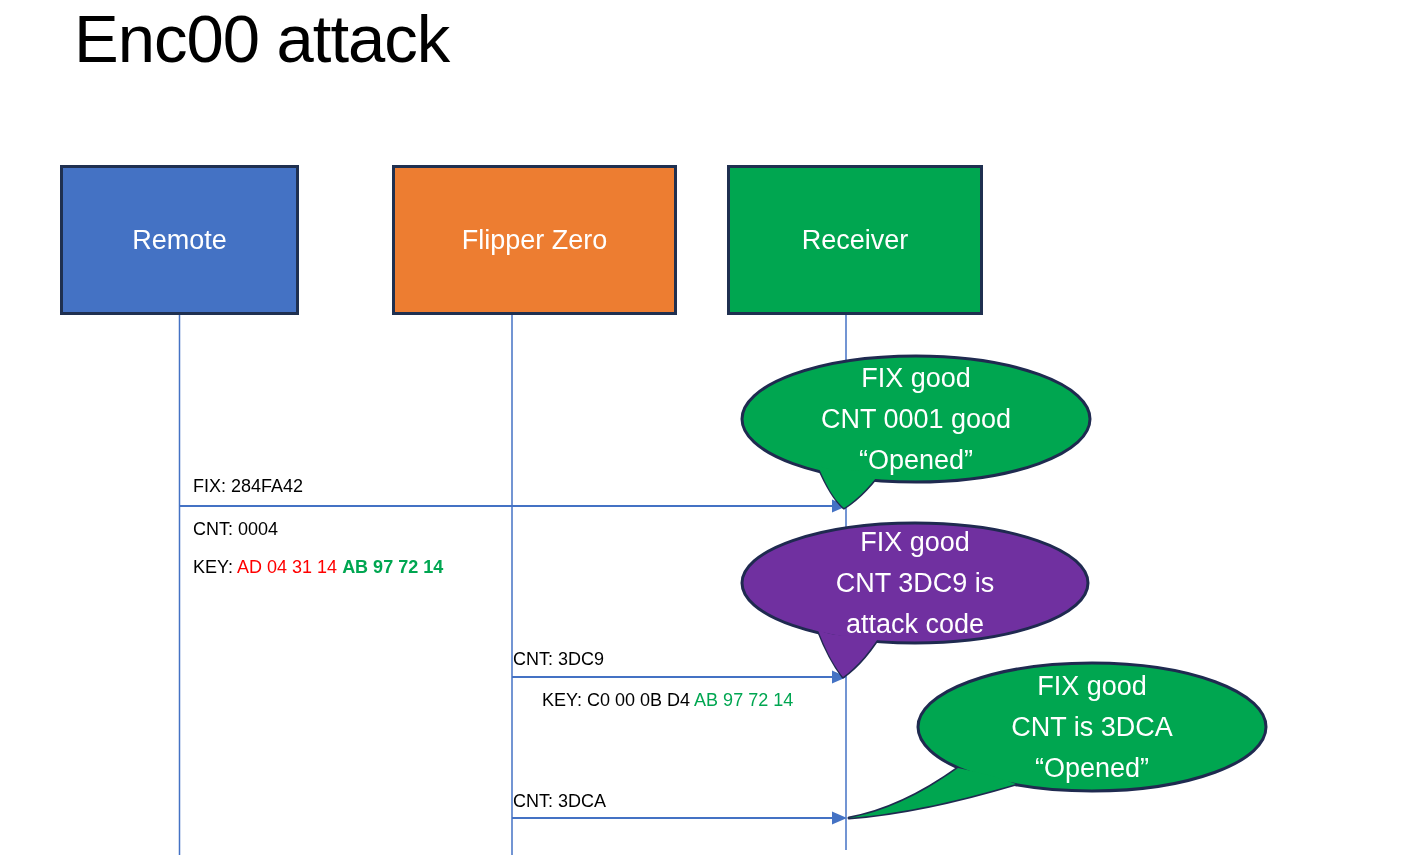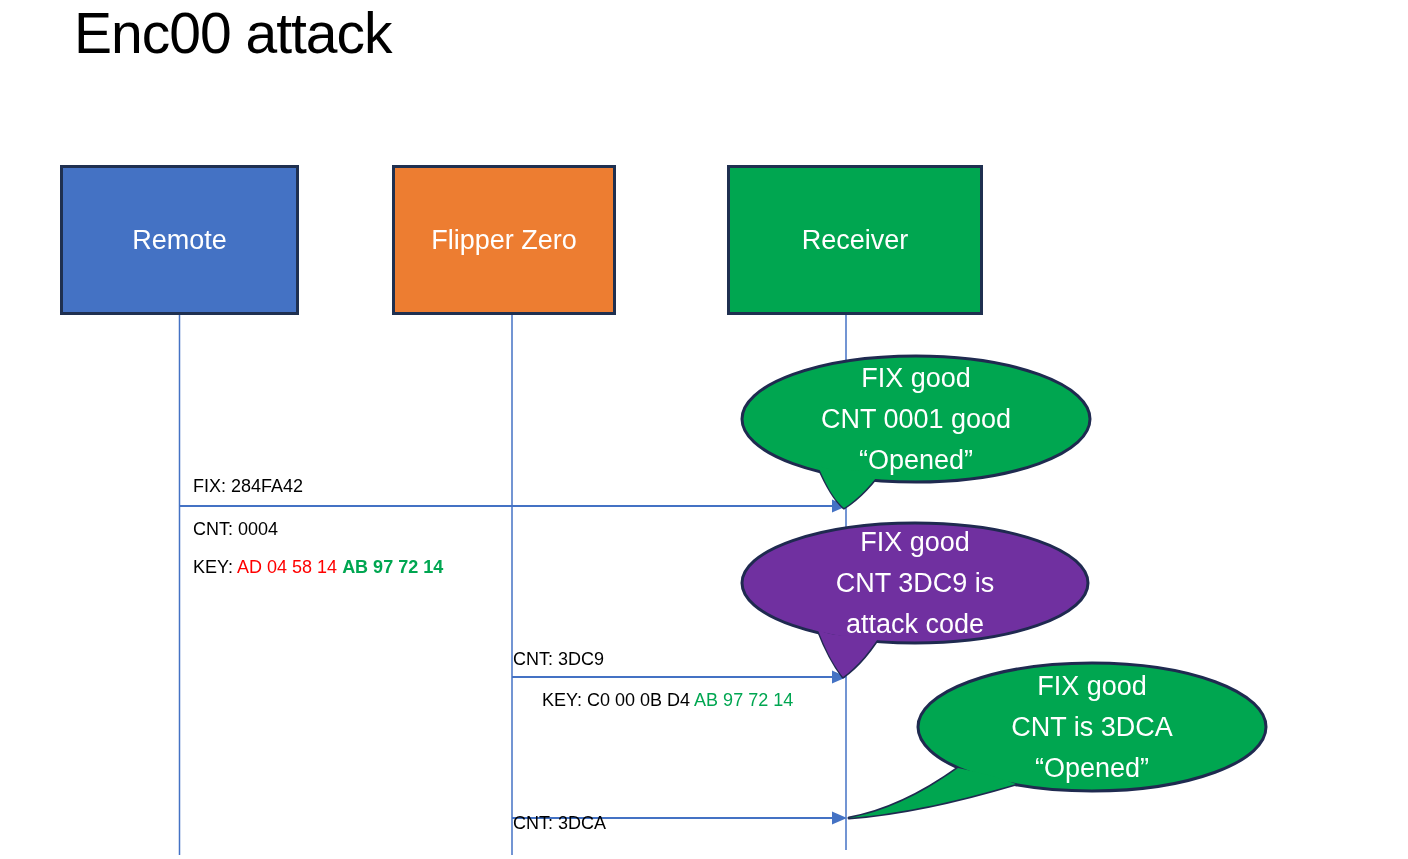--- a/index.html
+++ b/index.html
@@ -2,31 +2,31 @@
 <html><head>
 <meta charset="utf-8">
 <style>
   html,body { margin:0; padding:0; background:#ffffff; }
   #slide {
     position:relative; width:1408px; height:859px; background:#ffffff;
     font-family:"Liberation Sans", sans-serif; overflow:hidden;
   }
   #title {
     position:absolute; left:74px; top:0px;
-    font-size:57px; font-weight:300; letter-spacing:-1px; color:#000000;
+    font-size:67px; font-weight:300; letter-spacing:-1px; color:#000000;
     white-space:nowrap;
   }
   .actor-box {
     position:absolute; top:165px; height:150px;
     background:#888; border:3px solid #1F3050; box-sizing:border-box;
     display:flex; align-items:center; justify-content:center;
   }
   .actor-box .label { color:#ffffff; font-size:27px; }
   #actor-remote   { left:60px;  width:239px; background:#4472C4; }
-  #actor-flipper  { left:392px; width:224px; background:#ED7D31; }
+  #actor-flipper  { left:392px; width:285px; background:#ED7D31; }
   #actor-receiver { left:727px; width:256px; background:#00A650; }
   #overlay { position:absolute; left:0; top:0; width:1408px; height:859px; }
   .msg-line {
     position:absolute; font-size:18px; color:#000000; white-space:nowrap; line-height:32px;
   }
   .red-seg   { color:#FF0000; }
   .green-seg { color:#00A651; }
   .green-seg.bold { font-weight:bold; }
   .callout-text {
     position:absolute; display:flex; flex-direction:column;
@@ -84,29 +84,29 @@
     <g>
       <path d="M 958 768 C 916 798 882 812 849 818 C 902 814 966 799 1016 784 C 996 776 976 772 958 768 Z" fill="#00A650" stroke="#1F2A50" stroke-width="3" stroke-linejoin="round"></path>
       <ellipse cx="1092" cy="727" rx="174" ry="64" fill="#00A650" stroke="#1F2A50" stroke-width="3"></ellipse>
       <path d="M 958 768 C 916 798 882 812 849 818 C 902 814 966 799 1016 784 C 996 776 976 772 958 768 Z" fill="#00A650"></path>
     </g>
   </svg>
 
   <div class="msg-line" style="left:193px; top:470px;">FIX: 284FA42</div>
   <div class="msg-line" style="left:193px; top:513px;">CNT: 0004</div>
   <div class="msg-line" style="left:193px; top:551px;">
-    <span>KEY: </span><span class="red-seg">AD 04 58 14 </span><span class="green-seg bold">AB 97 72 14</span>
+    <span>KEY: </span><span class="red-seg">AD 04 31 14 </span><span class="green-seg bold">AB 97 72 14</span>
   </div>
 
   <div class="msg-line" style="left:513px; top:643px;">CNT: 3DC9</div>
   <div class="msg-line" style="left:513px; top:684px;margin-left:29px;">
     <span>KEY: C0 00 0B D4 </span><span class="green-seg">AB 97 72 14</span>
   </div>
 
-  <div class="msg-line" style="left:513px; top:785px;margin-top:22px;">CNT: 3DCA</div>
+  <div class="msg-line" style="left:513px; top:785px;">CNT: 3DCA</div>
 
   <div id="callout1-text" class="callout-text">
     <div>FIX good</div>
     <div>CNT 0001 good</div>
     <div>“Opened”</div>
   </div>
   <div id="callout2-text" class="callout-text">
     <div>FIX good</div>
     <div>CNT 3DC9 is</div>
     <div>attack code</div>

